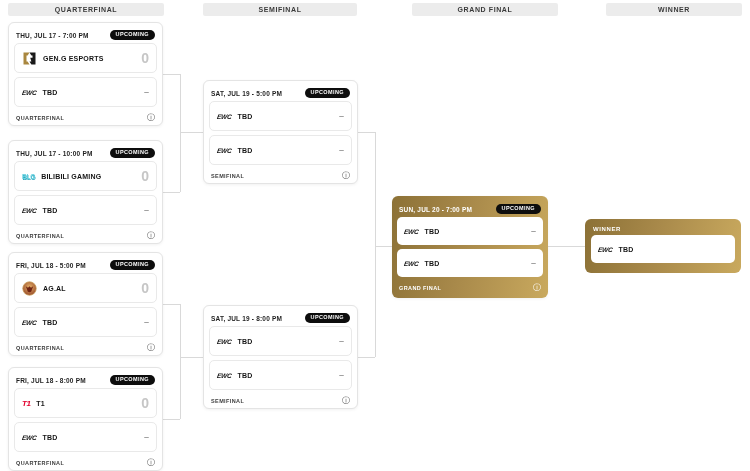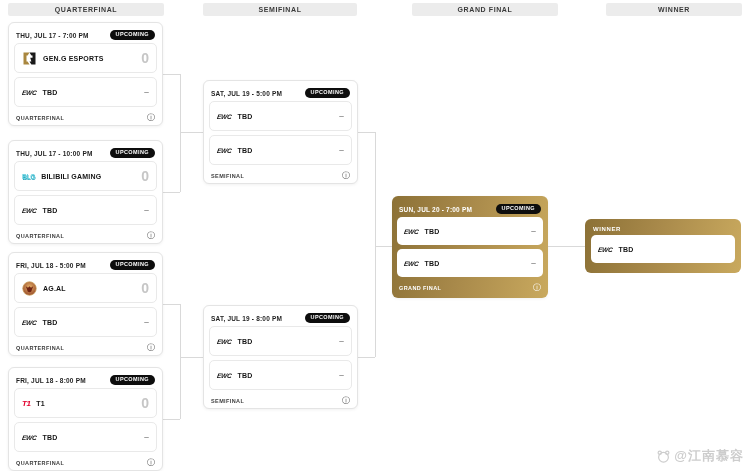--- a/index.html
+++ b/index.html
@@ -281,24 +281,14 @@
   </div>
 
   <div class="winner-card" style="left:585px; top:219px;">
     <div class="winner-label">WINNER</div>
     <div class="team-box">
       <span class="ewc">EWC</span>
       <span class="tname">TBD</span>
     </div>
   </div>
 
-  <div class="watermark">
-    <span class="wm-icon">
-      <svg width="15" height="15" viewBox="0 0 20 20" fill="none" stroke="#cdcdcd" stroke-width="1.6">
-        <circle cx="10" cy="11" r="6.5"></circle>
-        <circle cx="5" cy="5" r="2.2"></circle>
-        <circle cx="15" cy="5" r="2.2"></circle>
-      </svg>
-    </span>
-    <span>@江南慕容</span>
-  </div>
 
 </div>
 
 </body></html>

